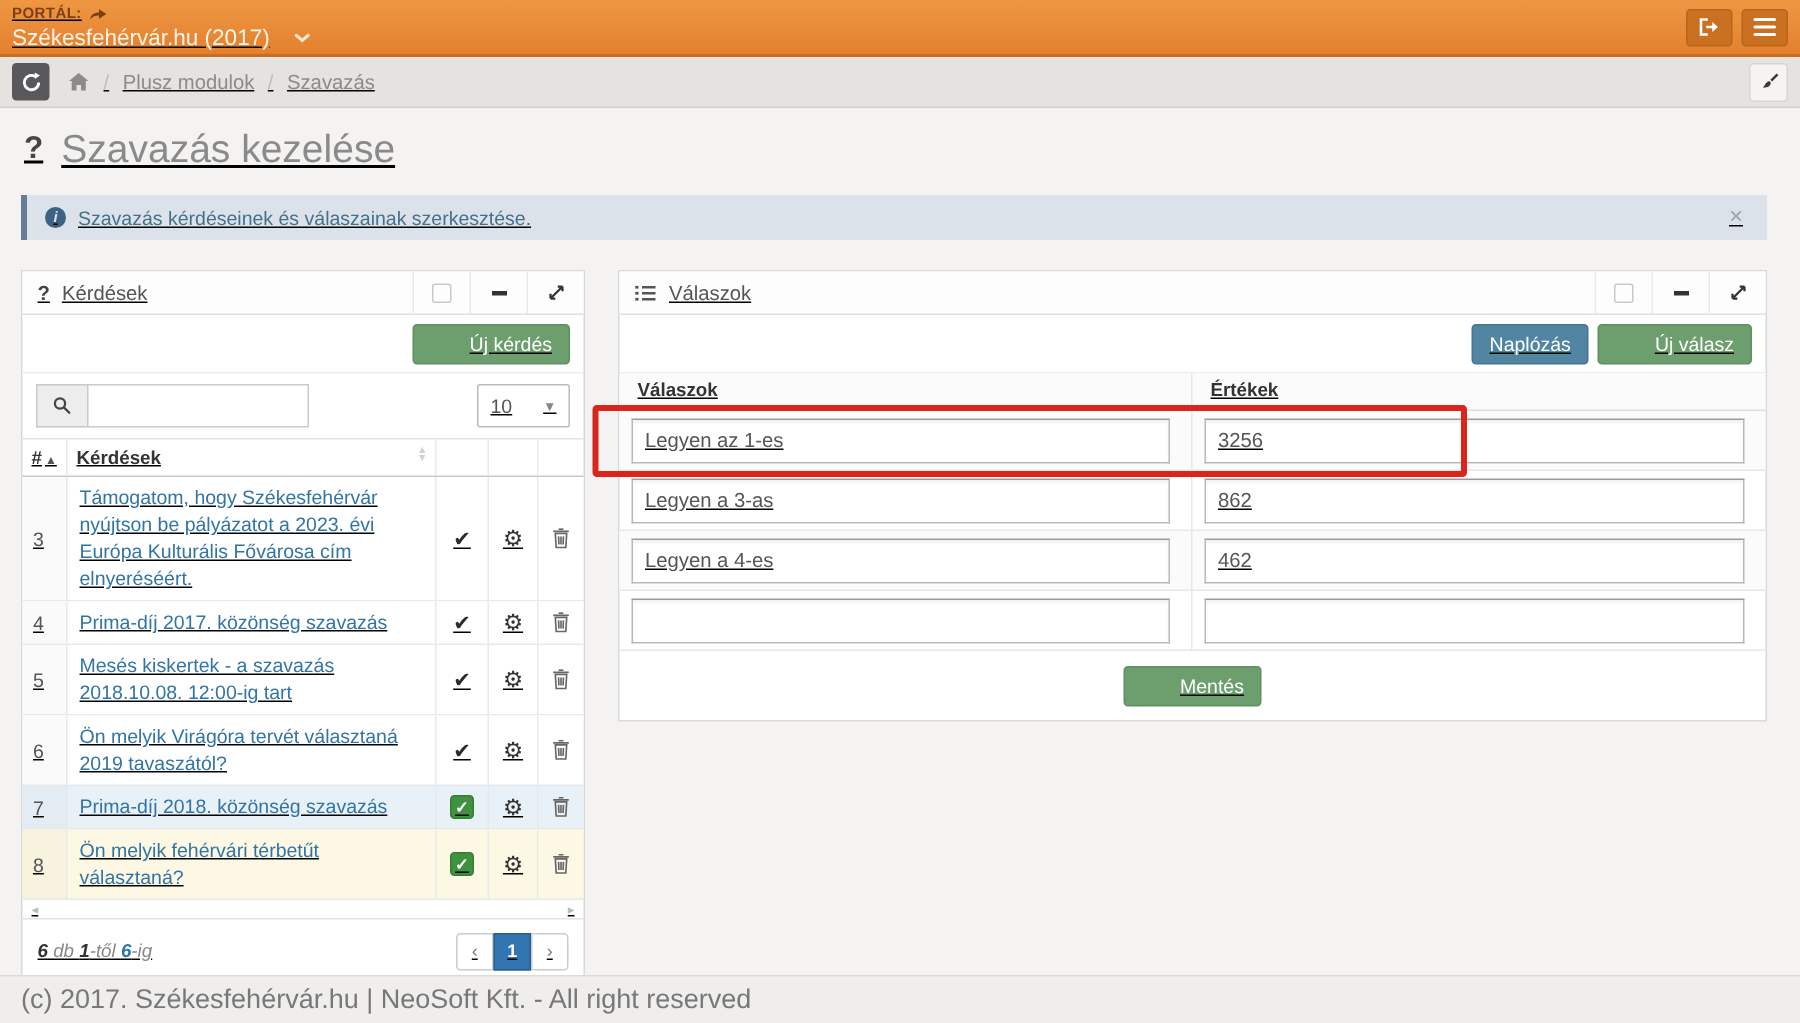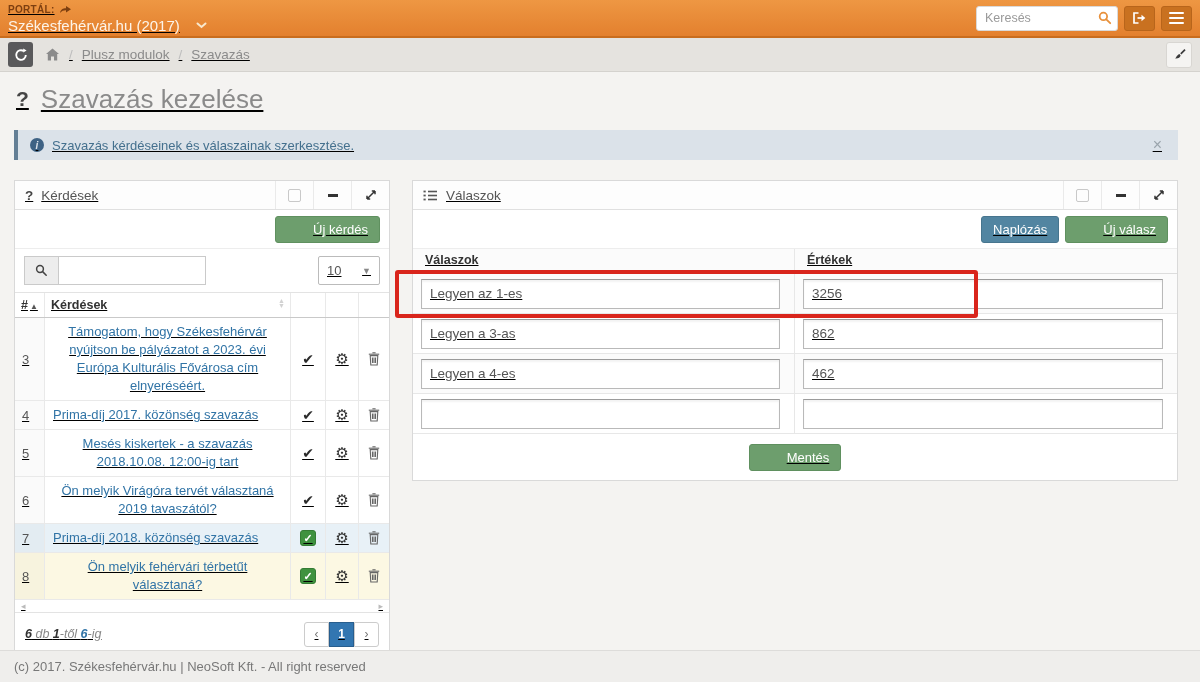--- a/index.html
+++ b/index.html
@@ -91,21 +91,21 @@
   .col-txt { flex:1; }
   .col-i1 { width:35px; flex:0 0 35px; }
   .col-i2 { width:33px; flex:0 0 33px; }
   .col-i3 { width:30px; flex:0 0 30px; }
   .sort-asc { font-size:8px; color:#555; margin-left:2px; }
   .sort-both { position:absolute; right:5px; top:5px; display:flex; flex-direction:column; line-height:5px;
                font-size:7px; color:#d2d2d2; }
   .q-row { display:flex; border-bottom:1px solid #e9e9e9; background:#fff; align-items:stretch; }
   .q-row.hl-blue { background:#e8f1f7; }
   .q-row.hl-yellow { background:#fcf8e3; }
-  .qc { padding:5px 6px; border-right:1px solid #e9e9e9; display:flex; align-items:center;text-align:center; }
+  .qc { padding:5px 6px; border-right:1px solid #e9e9e9; display:flex; align-items:center; }
   .qc.num { color:#555; font-size:13px; background:rgba(0,0,0,0.02); align-items:center; justify-content:flex-start; padding-left:7px; }
   .qc.txt { padding:5px 8px; }
   .q-link { color:var(--link); font-size:13px; line-height:18px; text-decoration:none; cursor:pointer; }
   .qc.ic { justify-content:center; cursor:pointer; }
   .chk-plain { font-size:14px; color:#2b2b2b; }
   .chk-green { width:16px; height:16px; background:#3f923f; border:1px solid #347c34; border-radius:3px;
                color:#fff; font-size:11px; font-weight:bold; display:flex; align-items:center; justify-content:center; }
   .gear { font-size:15px; color:#333; }
   .scrollhint { height:12px; display:flex; justify-content:space-between; align-items:center;
                 padding:0 6px; color:#bbb; font-size:9px; }
@@ -134,21 +134,21 @@
              outline:none; font-family:inherit; background:#fff; }
   .save-row { height:46px; display:flex; align-items:center; justify-content:center; }
 
   
   .red-box { position:absolute; left:395px; top:270px; width:583px; height:48px;
              border:4px solid var(--red); border-radius:3px; pointer-events:none; z-index:40; }
 
   
   .footer { position:absolute; left:0; bottom:0; width:1200px; height:32px; background:#efeeec;
             border-top:1px solid #dddcda; display:flex; align-items:center; padding-left:14px;
-            font-size:13px; color:#787878; }
+            font-size:18px; color:#787878; }
 
   svg { display:block; }
 </style>
 </head>
 <body>
 
 <div class="page">
 
   <div class="topbar">
     <div class="brand">
@@ -163,29 +163,20 @@
       <div class="site-line">
         <span class="site-name">Székesfehérvár.hu (2017)</span>
         <span class="chev">
           <svg width="11" height="7" viewBox="0 0 11 7">
               <path d="M1.5 1.5 L5.5 5 L9.5 1.5" fill="none" stroke="#f8e7cd" stroke-width="2" stroke-linecap="round"></path>
             </svg>
         </span>
       </div>
     </div>
     <div class="top-right">
-      <div class="top-search">
-        <input type="text" placeholder="Keresés" style="">
-        <span class="mag">
-          <svg width="14" height="14" viewBox="0 0 14 14">
-              <circle cx="5.4" cy="5.4" r="3.7" fill="none" stroke="#e8913c" stroke-width="1.8"></circle>
-              <line x1="8.3" y1="8.3" x2="12.2" y2="12.2" stroke="#e8913c" stroke-width="1.8" stroke-linecap="round"></line>
-            </svg>
-        </span>
-      </div>
       <div class="obtn">
         <span>
           <svg width="15" height="14" viewBox="0 0 15 14">
               <path d="M6.5 2 H2 V12 H6.5" fill="none" stroke="#fff" stroke-width="1.7"></path>
               <line x1="5.5" y1="7" x2="10.5" y2="7" stroke="#fff" stroke-width="1.7"></line>
               <path d="M9.5 3.7 L13.3 7 L9.5 10.3 Z" fill="#fff"></path>
             </svg>
         </span>
       </div>
       <div class="obtn">

